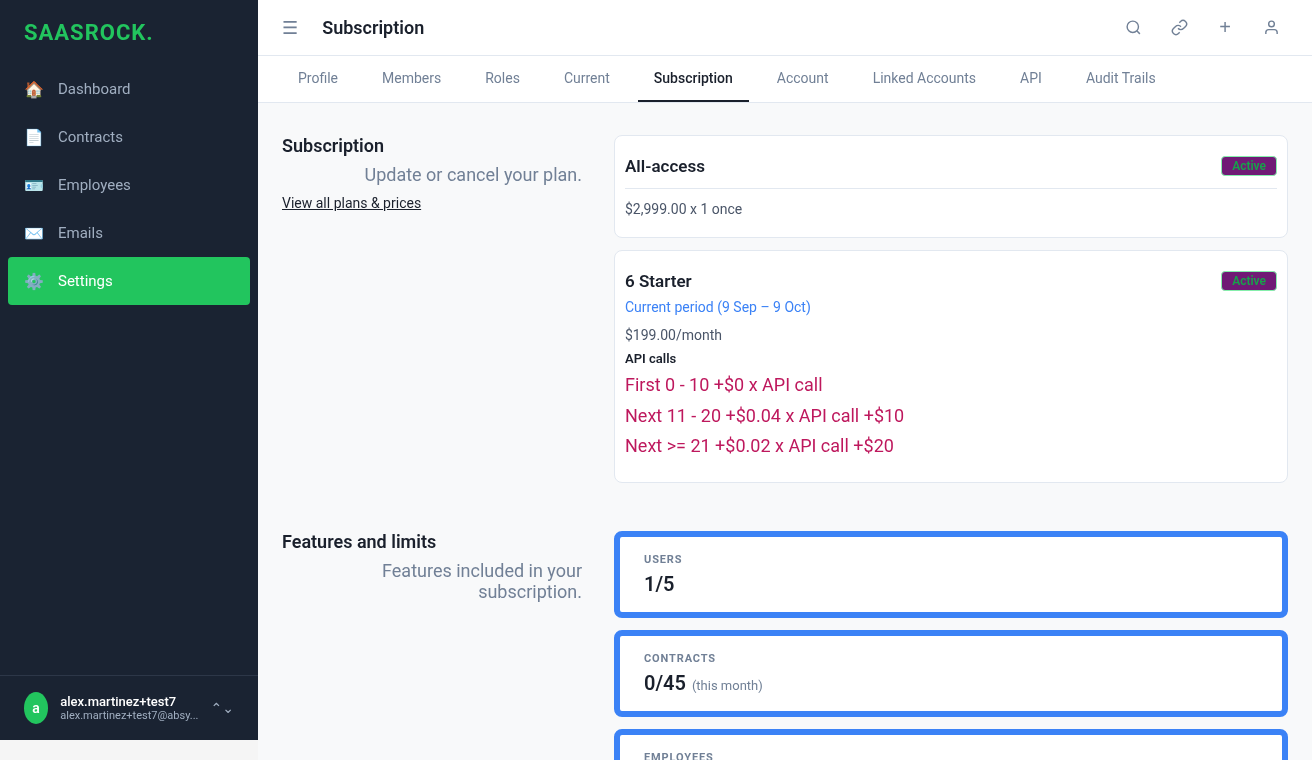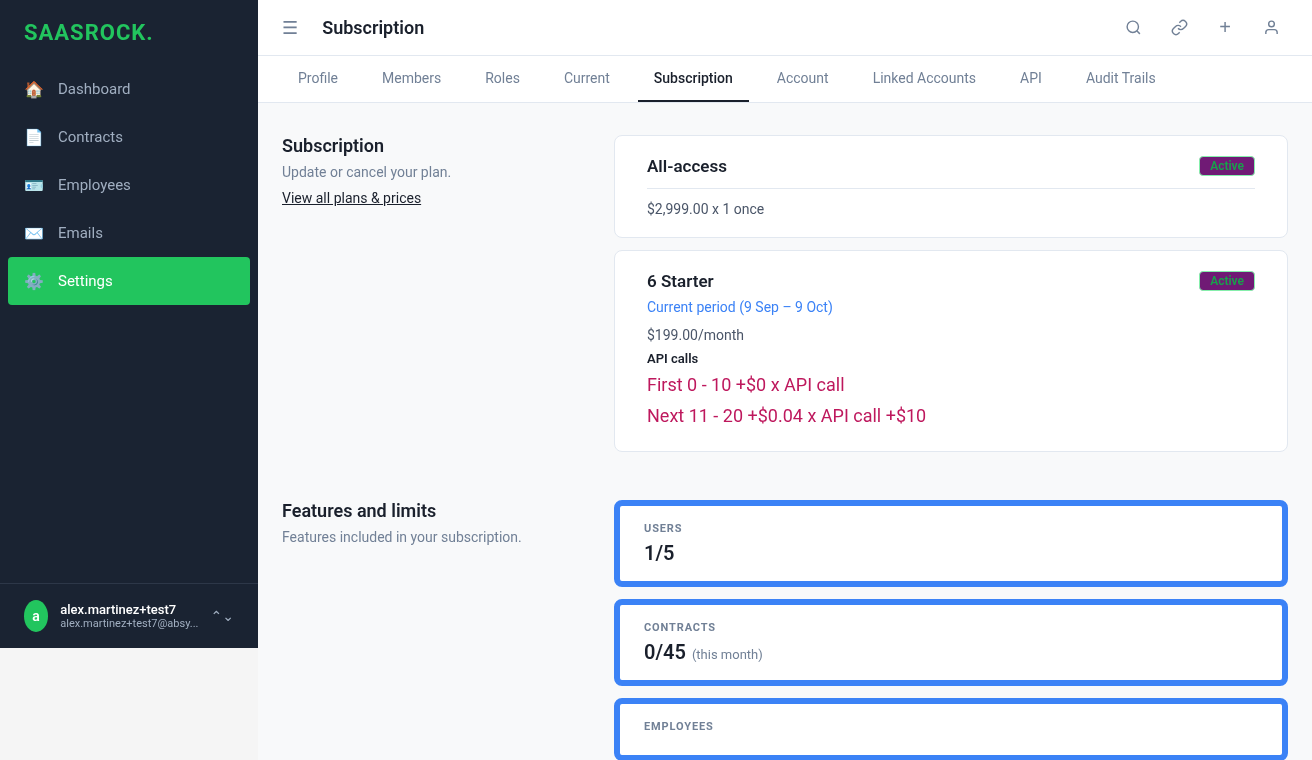--- a/index.html
+++ b/index.html
@@ -6,21 +6,21 @@
     body { font-family: -apple-system, BlinkMacSystemFont, 'Segoe UI', Roboto, sans-serif; display: flex; height: 760px; overflow: hidden; background: #f5f5f5; }
 
     
     .sidebar {
       width: 258px;
       min-width: 258px;
       background: #1a2332;
       color: #fff;
       display: flex;
       flex-direction: column;
-      height: 648px;
+      height: 740px;
     }
     .sidebar-logo {
       padding: 20px 24px;
       font-size: 22px;
       font-weight: 700;
       letter-spacing: 1px;
       color: #fff;
     }
     .sidebar-logo span { color: #22c55e; }
     .sidebar-nav { flex: 1; }
@@ -126,41 +126,42 @@
       width: 300px;
       min-width: 300px;
     }
     .section-label h2 {
       font-size: 18px;
       font-weight: 600;
       color: #1a202c;
       margin-bottom: 8px;
     }
     .section-label p {
-      font-size: 14px;
+      font-size: 18px;
       color: #718096;
       margin-bottom: 8px;
+      text-align: right;
     }
     .section-label a {
       font-size: 14px;
       color: #1a202c;
       text-decoration: underline;
       cursor: pointer;
     }
     .section-cards {
       flex: 1;
       display: flex;
       flex-direction: column;
       gap: 12px;
     }
     .card {
       background: #fff;
       border: 1px solid #e2e8f0;
       border-radius: 8px;
-      padding: 20px 32px;
+      padding: 20px 10px;
     }
     .card-header {
       display: flex;
       align-items: center;
       justify-content: space-between;
       margin-bottom: 8px;
     }
     .card-title {
       font-size: 17px;
       font-weight: 600;
@@ -333,20 +334,21 @@
         <div class="card">
           <div class="card-header">
             <span class="card-title">6 Starter</span>
             <span class="badge-active">Active</span>
           </div>
           <div class="card-period">Current period (9 Sep – 9 Oct)</div>
           <div class="card-monthly">$199.00/month</div>
           <div class="card-api-label">API calls</div>
           <div class="card-api-line">First 0 - 10 +$0 x API call</div>
           <div class="card-api-line">Next 11 - 20 +$0.04 x API call +$10</div>
+          <div class="card-api-line">Next &gt;= 21 +$0.02 x API call +$20</div>
         </div>
 
       </div>
     </div>
 
     <div class="section">
       <div class="section-label">
         <h2>Features and limits</h2>
         <p>Features included in your subscription.</p>
       </div>

